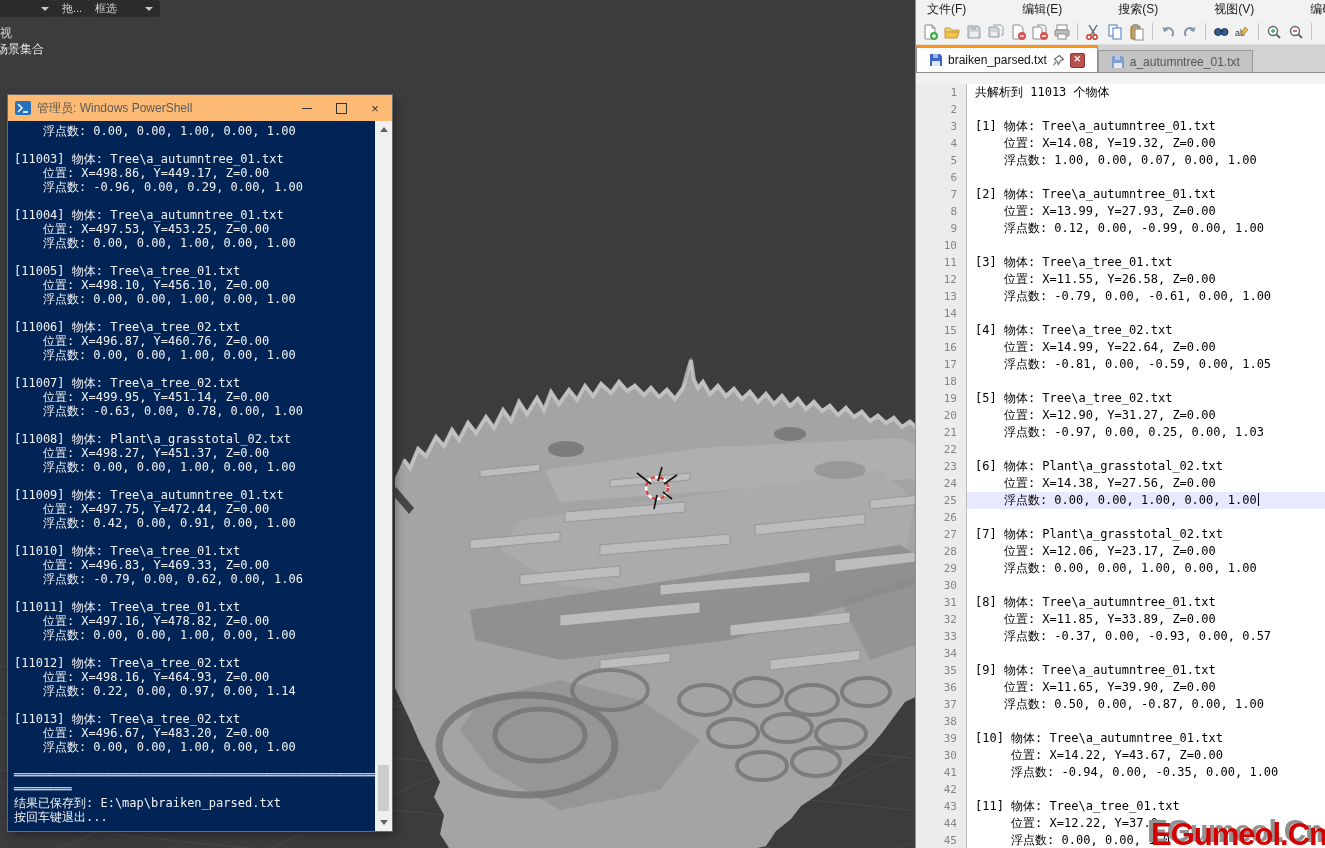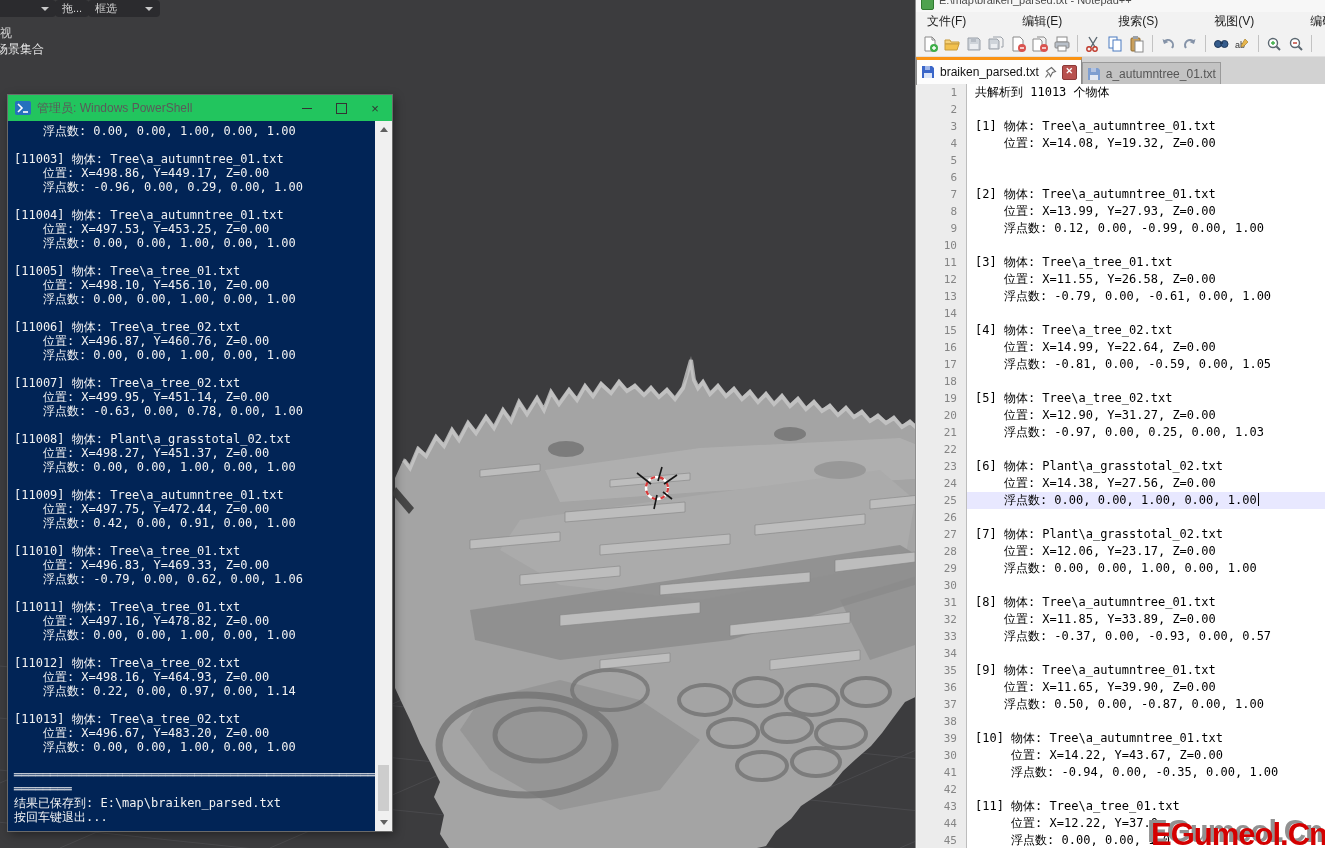--- a/index.html
+++ b/index.html
@@ -7,21 +7,21 @@
          font-family:"Liberation Sans",sans-serif;-webkit-font-smoothing:antialiased;}
   
   #viewport-svg{position:absolute;left:0;top:0;z-index:0;}
   .vp-widget{position:absolute;background:#2b2b2e;color:#d6d6d6;border-radius:4px;height:17px;
              font-size:11px;line-height:17px;padding:0 7px;display:flex;align-items:center;gap:5px;z-index:2;}
   .chev{width:0;height:0;border-left:4px solid transparent;border-right:4px solid transparent;border-top:4px solid #c9c9c9;}
   .vp-label{position:absolute;color:#d2d2d2;font-size:12px;z-index:2;white-space:nowrap;}
   
   #ps-window{position:absolute;left:8px;top:95px;width:384px;height:736px;z-index:10;
              box-shadow:0 0 0 1px #6a6a6a,2px 3px 10px rgba(0,0,0,.45);background:#012456;}
-  #ps-titlebar{position:absolute;left:0;top:0;right:0;height:26px;background:#22c55e;display:flex;align-items:center;}
+  #ps-titlebar{position:absolute;left:0;top:0;right:0;height:26px;background:#fdba74;display:flex;align-items:center;}
   #ps-title{font-size:12px;color:#5a5a5a;margin-left:6px;white-space:nowrap;}
   .ps-caption-btns{margin-left:auto;display:flex;height:100%;}
   .cap-btn{width:34px;height:100%;display:flex;align-items:center;justify-content:center;color:#333;font-size:13px;}
   .glyph-min{display:block;width:10px;height:1px;background:#333;}
   .glyph-max{display:block;width:9px;height:9px;border:1px solid #333;}
   #ps-body{position:absolute;left:0;top:26px;right:17px;bottom:0;background:#012456;overflow:hidden;}
   #ps-text{margin:0;padding:3px 0 0 6px;font-family:"DejaVu Sans Mono",monospace;font-size:12px;
            line-height:14px;color:#f2f2f2;white-space:pre;}
   #ps-scrollbar{position:absolute;right:0;top:26px;bottom:0;width:17px;background:#f0f0f0;}
   .sb-arrow{position:absolute;left:0;width:17px;height:17px;display:flex;align-items:center;justify-content:center;}
@@ -33,21 +33,21 @@
              border-left:1px solid #8e8e8e;overflow:hidden;}
   #np-titlebar{height:12px;background:#f7f7f7;overflow:hidden;display:flex;align-items:flex-start;gap:5px;padding-left:5px;}
   #np-app-icon{width:11px;height:11px;background:#4ea24e;border:1px solid #2f7a2f;border-radius:2px;margin-top:-3px;}
   #np-title{font-size:11px;color:#4a4a4a;margin-top:-6px;white-space:nowrap;}
   #np-menubar{height:19px;background:#f2f2f2;display:flex;align-items:flex-start;white-space:nowrap;overflow:hidden;padding-left:4px;gap:42px;}
   .menu-item{font-size:12px;color:#1c1c1c;padding:0 7px;line-height:19px;}
   #np-toolbar{height:25px;background:#f2f2f2;display:flex;align-items:center;gap:2px;padding-left:4px;overflow:hidden;border-bottom:1px solid #e0e0e0;}
   .tbtn{width:20px;height:20px;display:flex;align-items:center;justify-content:center;flex:0 0 auto;}
   .tsep{width:1px;height:17px;background:#c3c3c3;margin:0 3px;flex:0 0 auto;}
   #np-tabbar{height:27px;background:#d2d2d2;border-bottom:1px solid #8f8f8f;display:flex;align-items:flex-end;overflow:hidden;}
-  .tab{display:flex;align-items:center;gap:5px;padding:0 4px;font-size:12px;white-space:nowrap;}
+  .tab{display:flex;align-items:center;gap:5px;padding:0 12px;font-size:12px;white-space:nowrap;}
   .tab.active{height:24px;background:#fdfdfd;border:1px solid #8a8a8a;border-bottom:none;border-top:3px solid #fb9313;color:#111;}
   .tab.inactive{height:21px;background:#c3c3c3;border:1px solid #9a9a9a;border-bottom:none;color:#565656;}
   .tabclose{width:13px;height:13px;background:#b8514e;border:1px solid #8c3a38;border-radius:2px;color:#fff;
             font-size:9px;line-height:11px;text-align:center;font-weight:bold;}
   
   #np-editor{position:absolute;left:1px;top:84px;right:0;bottom:0;background:#ffffff;overflow:hidden;
              font-family:"DejaVu Sans Mono",monospace;}
   .ed-row{display:flex;height:17px;line-height:17px;}
   .ed-num{flex:0 0 40px;background:#ececec;color:#858585;font-size:11px;text-align:right;
           padding-right:9px;border-right:1px solid #bdbdbd;}
@@ -231,24 +231,20 @@
           <span class="tri-up"></span>
         </span>
       <span class="sb-arrow" style="bottom:0">
           <span class="tri-down"></span>
         </span>
       <div id="ps-thumb"></div>
     </div>
   </div>
 
   <div id="np-window">
-    <div id="np-titlebar">
-      <span id="np-app-icon"></span>
-      <span id="np-title">E:\map\braiken_parsed.txt - Notepad++</span>
-    </div>
     <div id="np-menubar">
 
     <span class="menu-item">文件(F)</span>
         <span class="menu-item">编辑(E)</span>
         <span class="menu-item">搜索(S)</span>
         <span class="menu-item">视图(V)</span>
         <span class="menu-item">编码(N)</span>
         <span class="menu-item">语言(L)</span>
         <span class="menu-item">设置(T)</span>
         <span class="menu-item">工具(</span>
@@ -405,20 +401,21 @@
           <div class="ed-row">
             <span class="ed-num">3</span>
             <span class="ed-code">[1] 物体: Tree\a_autumntree_01.txt</span>
           </div>
           <div class="ed-row">
             <span class="ed-num">4</span>
             <span class="ed-code">    位置: X=14.08, Y=19.32, Z=0.00</span>
           </div>
           <div class="ed-row">
             <span class="ed-num">5</span>
+            <span class="ed-code">    浮点数: 1.00, 0.00, 0.07, 0.00, 1.00</span>
           </div>
           <div class="ed-row">
             <span class="ed-num">6</span>
             <span class="ed-code"></span>
           </div>
           <div class="ed-row">
             <span class="ed-num">7</span>
             <span class="ed-code">[2] 物体: Tree\a_autumntree_01.txt</span>
           </div>
           <div class="ed-row">

